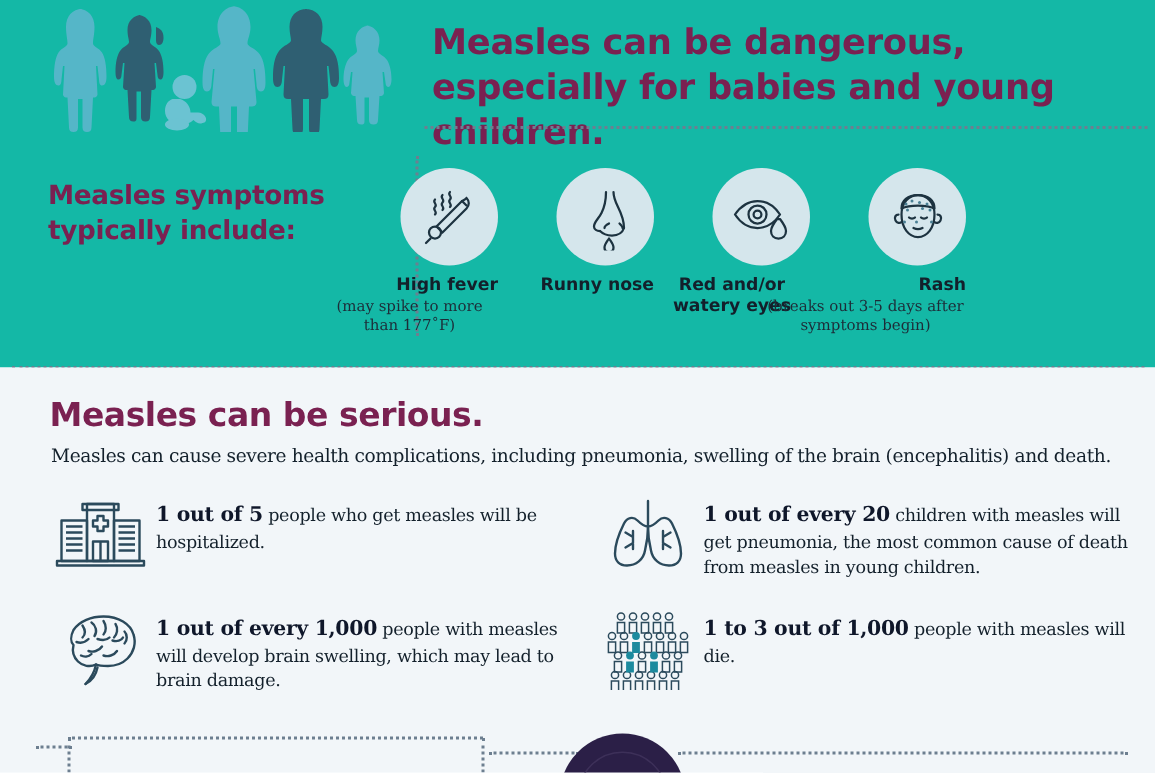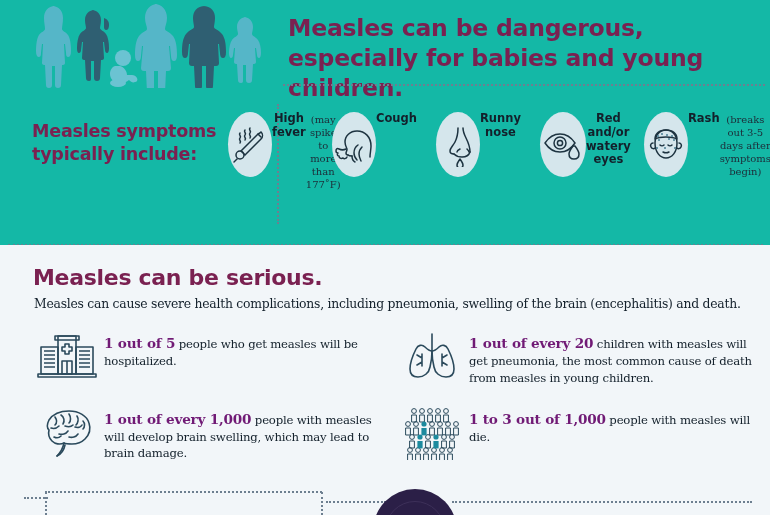--- a/index.html
+++ b/index.html
@@ -72,22 +72,22 @@
   .symptoms-row {
     position: absolute;
     left: 228px; top: 112px;
     width: 542px; height: 130px;
     display: flex;
     align-items: flex-start;
   }
   .symptom {
     width: 104px;
     display: flex;
-    flex-direction: row;
-    align-items: flex-start;
+    flex-direction: column;
+    align-items: flex-end;
     text-align: center;
   }
   .symptom-circle {
     width: 65px; height: 65px;
     border-radius: 50%;
     background: #d5e6ec;
     display: flex;
     align-items: center;
     justify-content: center;
     margin-bottom: 6px;
@@ -159,21 +159,21 @@
     font-size: 11.7px;
     line-height: 1.42;
     color: #13202b;
     padding-top: 6px;
     letter-spacing: -0.2px;
   }
   .stat-num {
     font-family: "DejaVu Serif", serif;
     font-weight: bold;
     font-size: 13.6px;
-    color: #701a75;
+    color: #0f172a;
   }
 
   .stat-row-2 { margin-top: 17px; }
 
   
   .footer-box-top  { left: 45px; top: 491px; width: 277px; }
   .footer-box-left { left: 24px; top: 497px; width: 24px; }
   .footer-box-vert { left: 45px; top: 492px; height: 23px; }
   .footer-box-vr   { left: 321px; top: 492px; height: 23px; }
   .footer-seg-mid  { left: 326px; top: 501px; width: 60px; }
@@ -249,34 +249,20 @@
           <path d="M9 36l-3 3"></path>
           <path d="M12 10c-2 2 2 3 0 5s2 3 0 5"></path>
           <path d="M17 7c-2 2 2 3 0 5s2 3 0 5"></path>
           <path d="M22 5c-2 2 2 3 0 5s2 3 0 5"></path>
         </svg>
       </div>
       <div class="symptom-label">High fever</div>
       <div class="symptom-sub">(may spike to more than 177˚F)</div>
     </div>
 
-    <div class="symptom">
-      <div class="symptom-circle">
-        <svg width="44" height="44" viewBox="0 0 44 44" fill="none" stroke="#1d3340" stroke-width="1.5" stroke-linecap="round" stroke-linejoin="round">
-          <path d="M38 34c0-4 1-7 1-11 0-9-6-15-14-15-7 0-12 5-12 11 0 3 1 5 2 7 0 2-1 3-1 4 0 1 1 2 2 2"></path>
-          <path d="M16 32c1 1 3 1 4 1"></path>
-          <path d="M20 33c0 3 1 5 3 6"></path>
-          <path d="M14 26c-2 1-5 1-7 0-2-1-3 0-3 2 0 1 1 2 2 2-1 1-1 3 1 3 0 2 2 3 4 2 1 1 3 1 4-1"></path>
-          <path d="M26 22c-3 2-4 5-4 8 0 3 1 5 3 7"></path>
-          <path d="M30 24c-2 2-3 4-3 7 0 3 1 5 2 7"></path>
-        </svg>
-      </div>
-      <div class="symptom-label">Cough</div>
-      <div class="symptom-sub"></div>
-    </div>
 
     <div class="symptom">
       <div class="symptom-circle">
         <svg width="44" height="44" viewBox="0 0 44 44" fill="none" stroke="#1d3340" stroke-width="1.5" stroke-linecap="round" stroke-linejoin="round">
           <path d="M22 5c0 6-1 10-3 14-2 4-5 6-5 9 0 2 2 3 4 3"></path>
           <path d="M18 31c2 2 5 3 8 3 4 0 7-2 8-5"></path>
           <path d="M34 29c0-6-2-10-4-14-2-4-3-7-3-10"></path>
           <path d="M24 26c-2 1-3 2-3 3"></path>
           <path d="M31 26c1 1 2 2 2 3"></path>
           <path d="M24 36c-2 3-3 4-3 6 0 2 1 3 3 3s3-1 3-3c0-2-1-3-3-6z"></path>

